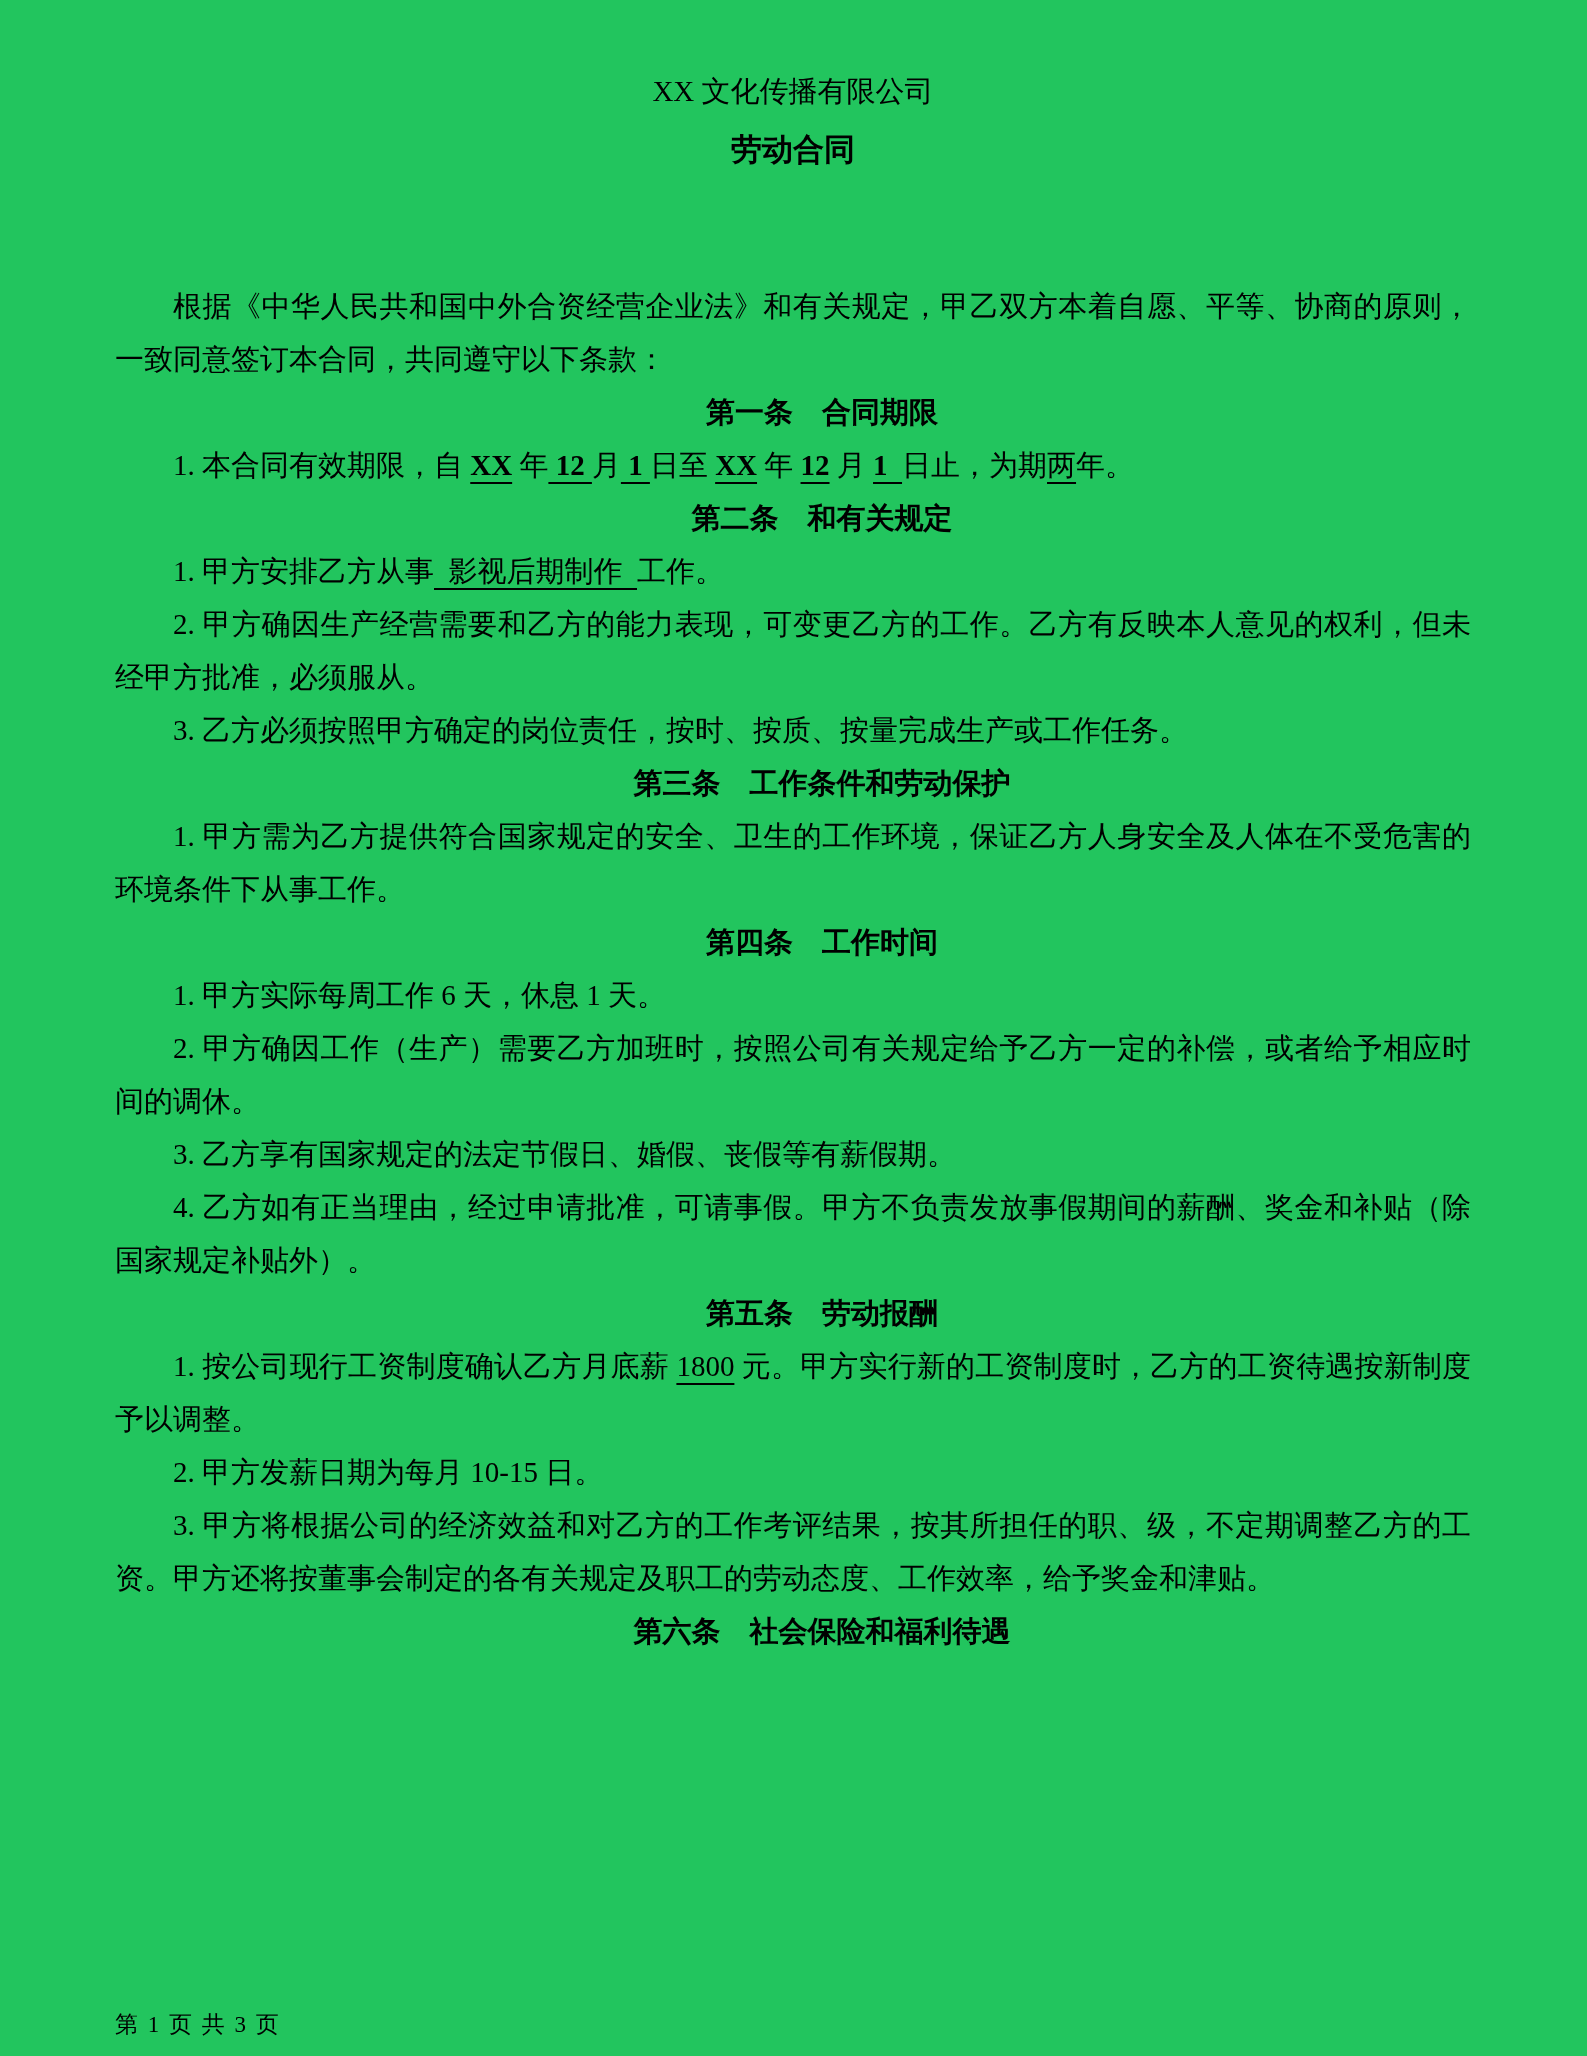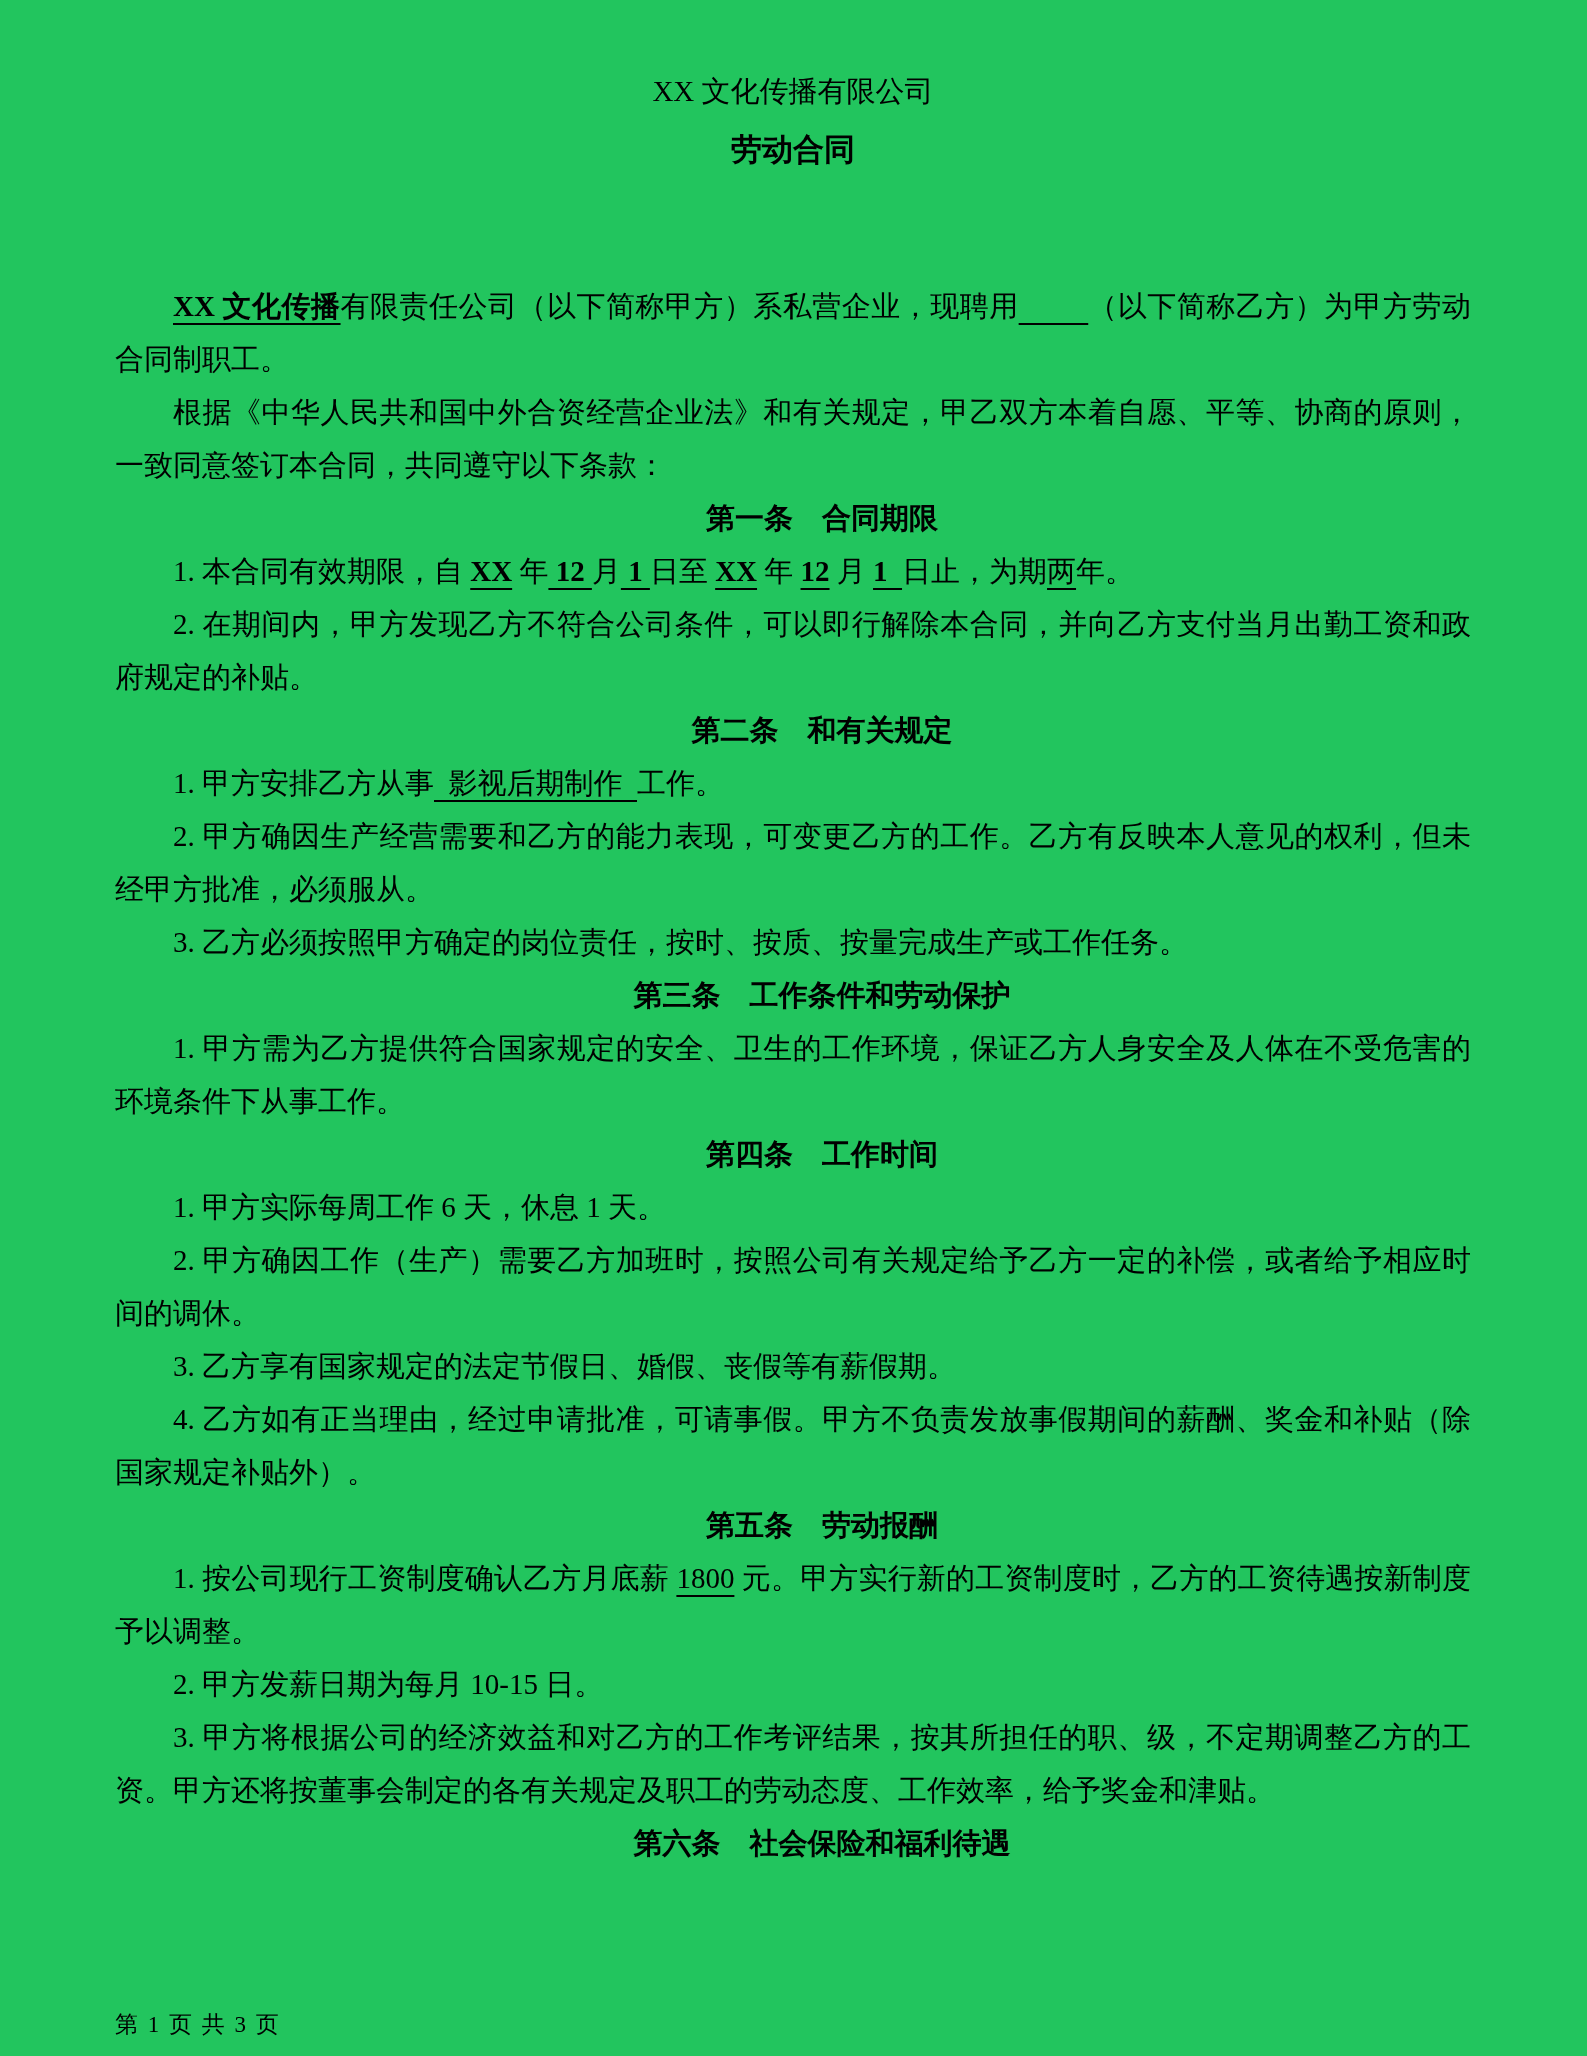--- a/index.html
+++ b/index.html
@@ -66,25 +66,23 @@
 </style>
 </head>
 <body>
 
 <div class="page">
   <div class="doc">
     <div class="company">XX 文化传播有限公司</div>
     <div class="doctitle">劳动合同</div>
     <div class="title-gap"></div>
     <div>
-        <p class="para"><span class="b u">XX 文化传播</span><span>有限责任公司（以下简称甲方）系私营企业，现聘用</span><span class="u">&nbsp;&nbsp;&nbsp;&nbsp;&nbsp;&nbsp;&nbsp;&nbsp;&nbsp;</span><span>（以下简称乙方）为甲方劳动合同制职工。</span></p>
         <p class="para"><span>根据《中华人民共和国中外合资经营企业法》和有关规定，甲乙双方本着自愿、平等、协商的原则，一致同意签订本合同，共同遵守以下条款：</span></p>
         <p class="para heading"><span>第一条　合同期限</span></p>
         <p class="para"><span>1. 本合同有效期限，自 </span><span class="b u">XX</span><span> 年</span><span class="b u">&nbsp;12&nbsp;</span><span>月</span><span class="b u">&nbsp;1&nbsp;</span><span>日至 </span><span class="b u">XX</span><span> 年 </span><span class="b u">12</span><span> 月 </span><span class="b u">1&nbsp;&nbsp;</span><span>日止，为期</span><span class="u">两</span><span>年。</span></p>
-        <p class="para"><span>2. 在期间内，甲方发现乙方不符合公司条件，可以即行解除本合同，并向乙方支付当月出勤工资和政府规定的补贴。</span></p>
         <p class="para heading"><span>第二条　和有关规定</span></p>
         <p class="para"><span>1. 甲方安排乙方从事</span><span class="u">&nbsp;&nbsp;影视后期制作&nbsp;&nbsp;</span><span>工作。</span></p>
         <p class="para"><span>2. 甲方确因生产经营需要和乙方的能力表现，可变更乙方的工作。乙方有反映本人意见的权利，但未经甲方批准，必须服从。</span></p>
         <p class="para"><span>3. 乙方必须按照甲方确定的岗位责任，按时、按质、按量完成生产或工作任务。</span></p>
         <p class="para heading"><span>第三条　工作条件和劳动保护</span></p>
         <p class="para"><span>1. 甲方需为乙方提供符合国家规定的安全、卫生的工作环境，保证乙方人身安全及人体在不受危害的环境条件下从事工作。</span></p>
         <p class="para heading"><span>第四条　工作时间</span></p>
         <p class="para"><span>1. 甲方实际每周工作 6 天，休息 1 天。</span></p>
         <p class="para"><span>2. 甲方确因工作（生产）需要乙方加班时，按照公司有关规定给予乙方一定的补偿，或者给予相应时间的调休。</span></p>
         <p class="para"><span>3. 乙方享有国家规定的法定节假日、婚假、丧假等有薪假期。</span></p>

